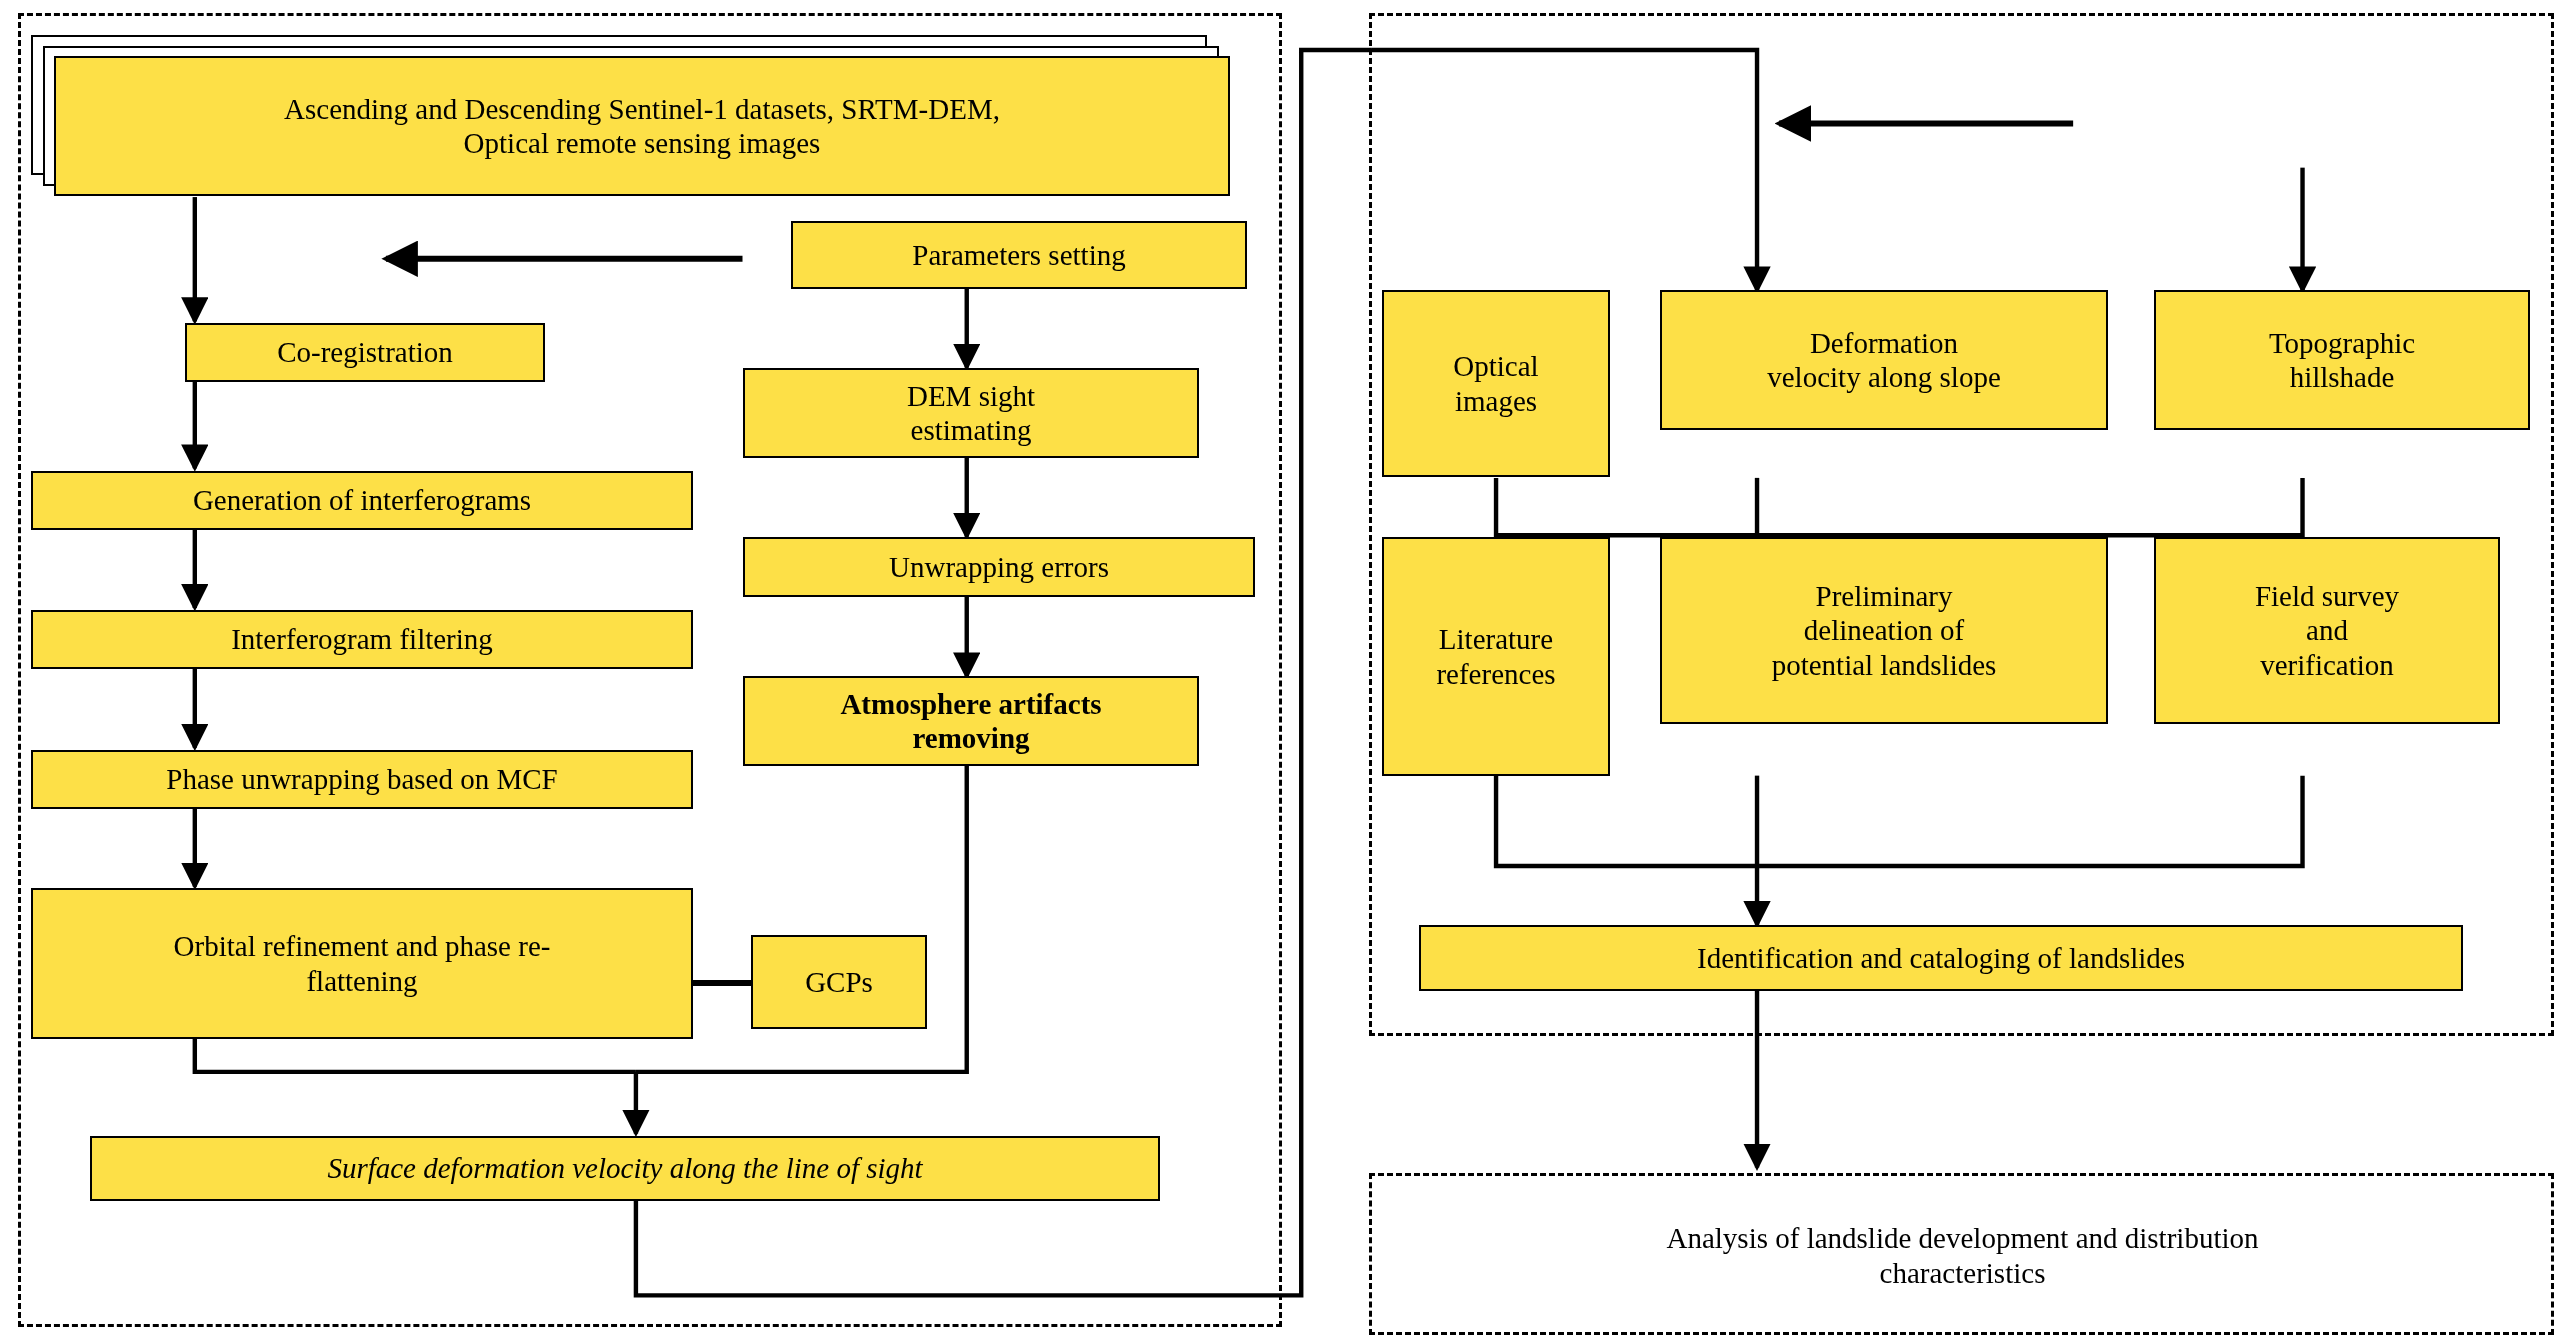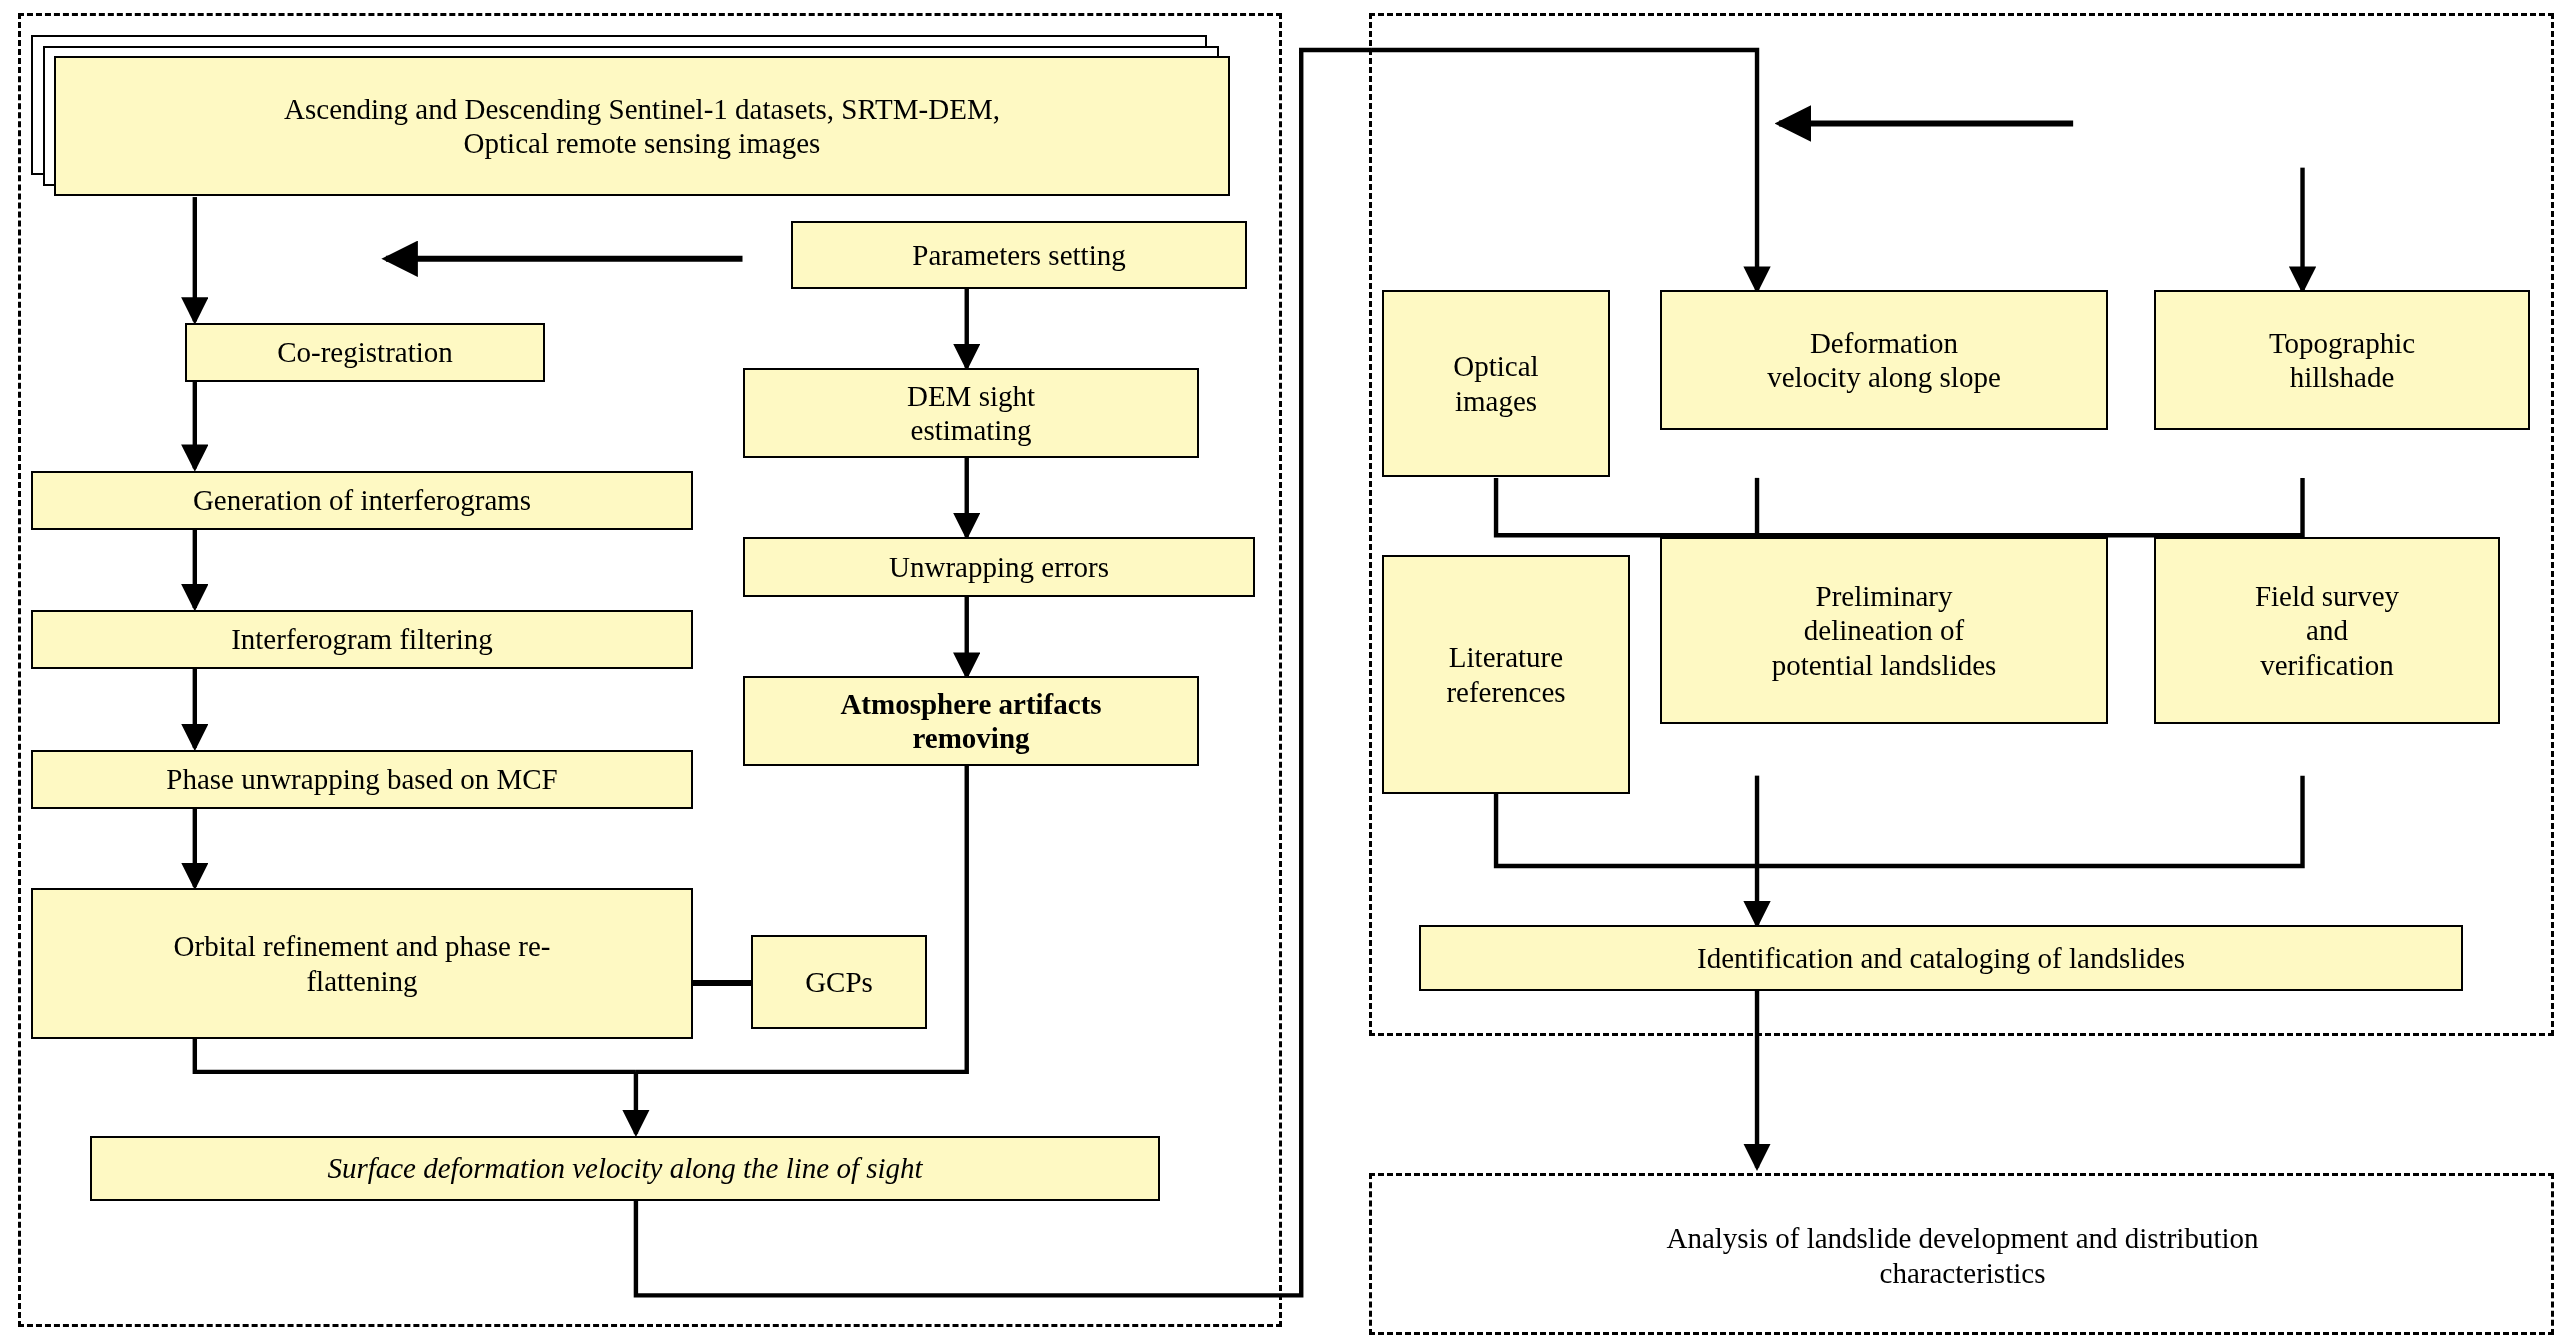--- a/index.html
+++ b/index.html
@@ -9,21 +9,21 @@
     background:#ffffff;
     font-family:"Liberation Serif","DejaVu Serif",serif;
     overflow:hidden;
   }
   svg#canvas{position:absolute;left:0;top:0;width:2576px;height:1341px;}
 
   
   .node{
     position:absolute;
     box-sizing:border-box;
-    background:#fef9c3;
+    background:#fde047;
     border:2.2px solid #000000;
     display:flex;
     align-items:center;
     justify-content:center;
     text-align:center;
     color:#000000;
     line-height:1.18;
     padding:1.5px 5.9px;
     white-space:pre-line;
     z-index:6;
@@ -147,21 +147,21 @@
 
   <div class="node f40" style="left:1382px;top:290px;width:228px;height:187px;">Optical
 images</div>
 
   <div class="node f40" style="left:1660px;top:290px;width:448px;height:140px;">Deformation
 velocity along slope</div>
 
   <div class="node f40" style="left:2154px;top:290px;width:376px;height:140px;">Topographic
 hillshade</div>
 
-  <div class="node f40" style="left:1382px;top:555px;width:248px;height:239px;">Literature
+  <div class="node f40" style="left:1382px;top:537px;width:228px;height:239px;">Literature
 references</div>
 
   <div class="node f40" style="left:1660px;top:537px;width:448px;height:187px;">Preliminary
 delineation of
 potential landslides</div>
 
   <div class="node f40" style="left:2154px;top:537px;width:346px;height:187px;">Field survey
 and
 verification</div>
 

